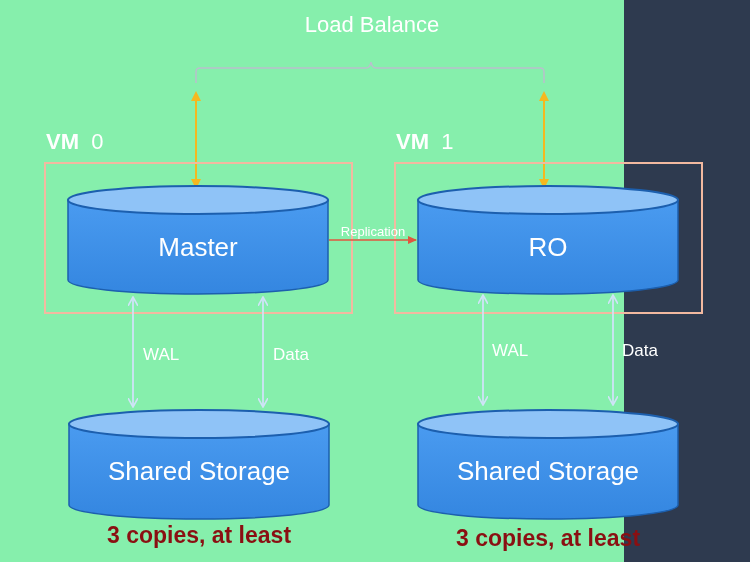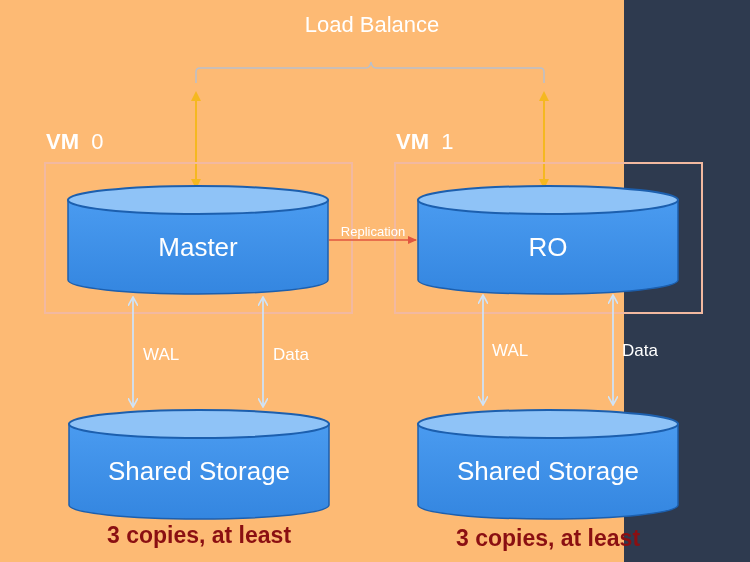--- a/index.html
+++ b/index.html
@@ -7,21 +7,21 @@
       padding: 0;
       width: 750px;
       height: 562px;
       overflow: hidden;
       background: #2e3a4f;
     }
     .canvas {
       position: relative;
       width: 624px;
       height: 562px;
-      background: #fdba74;
+      background: #86efac;
       font-family: "Liberation Sans", sans-serif;
     }
     svg {
       position: absolute;
       left: 0;
       top: 0;
     }
     .txt {
       font-family: "Liberation Sans", sans-serif;
       fill: #ffffff;

